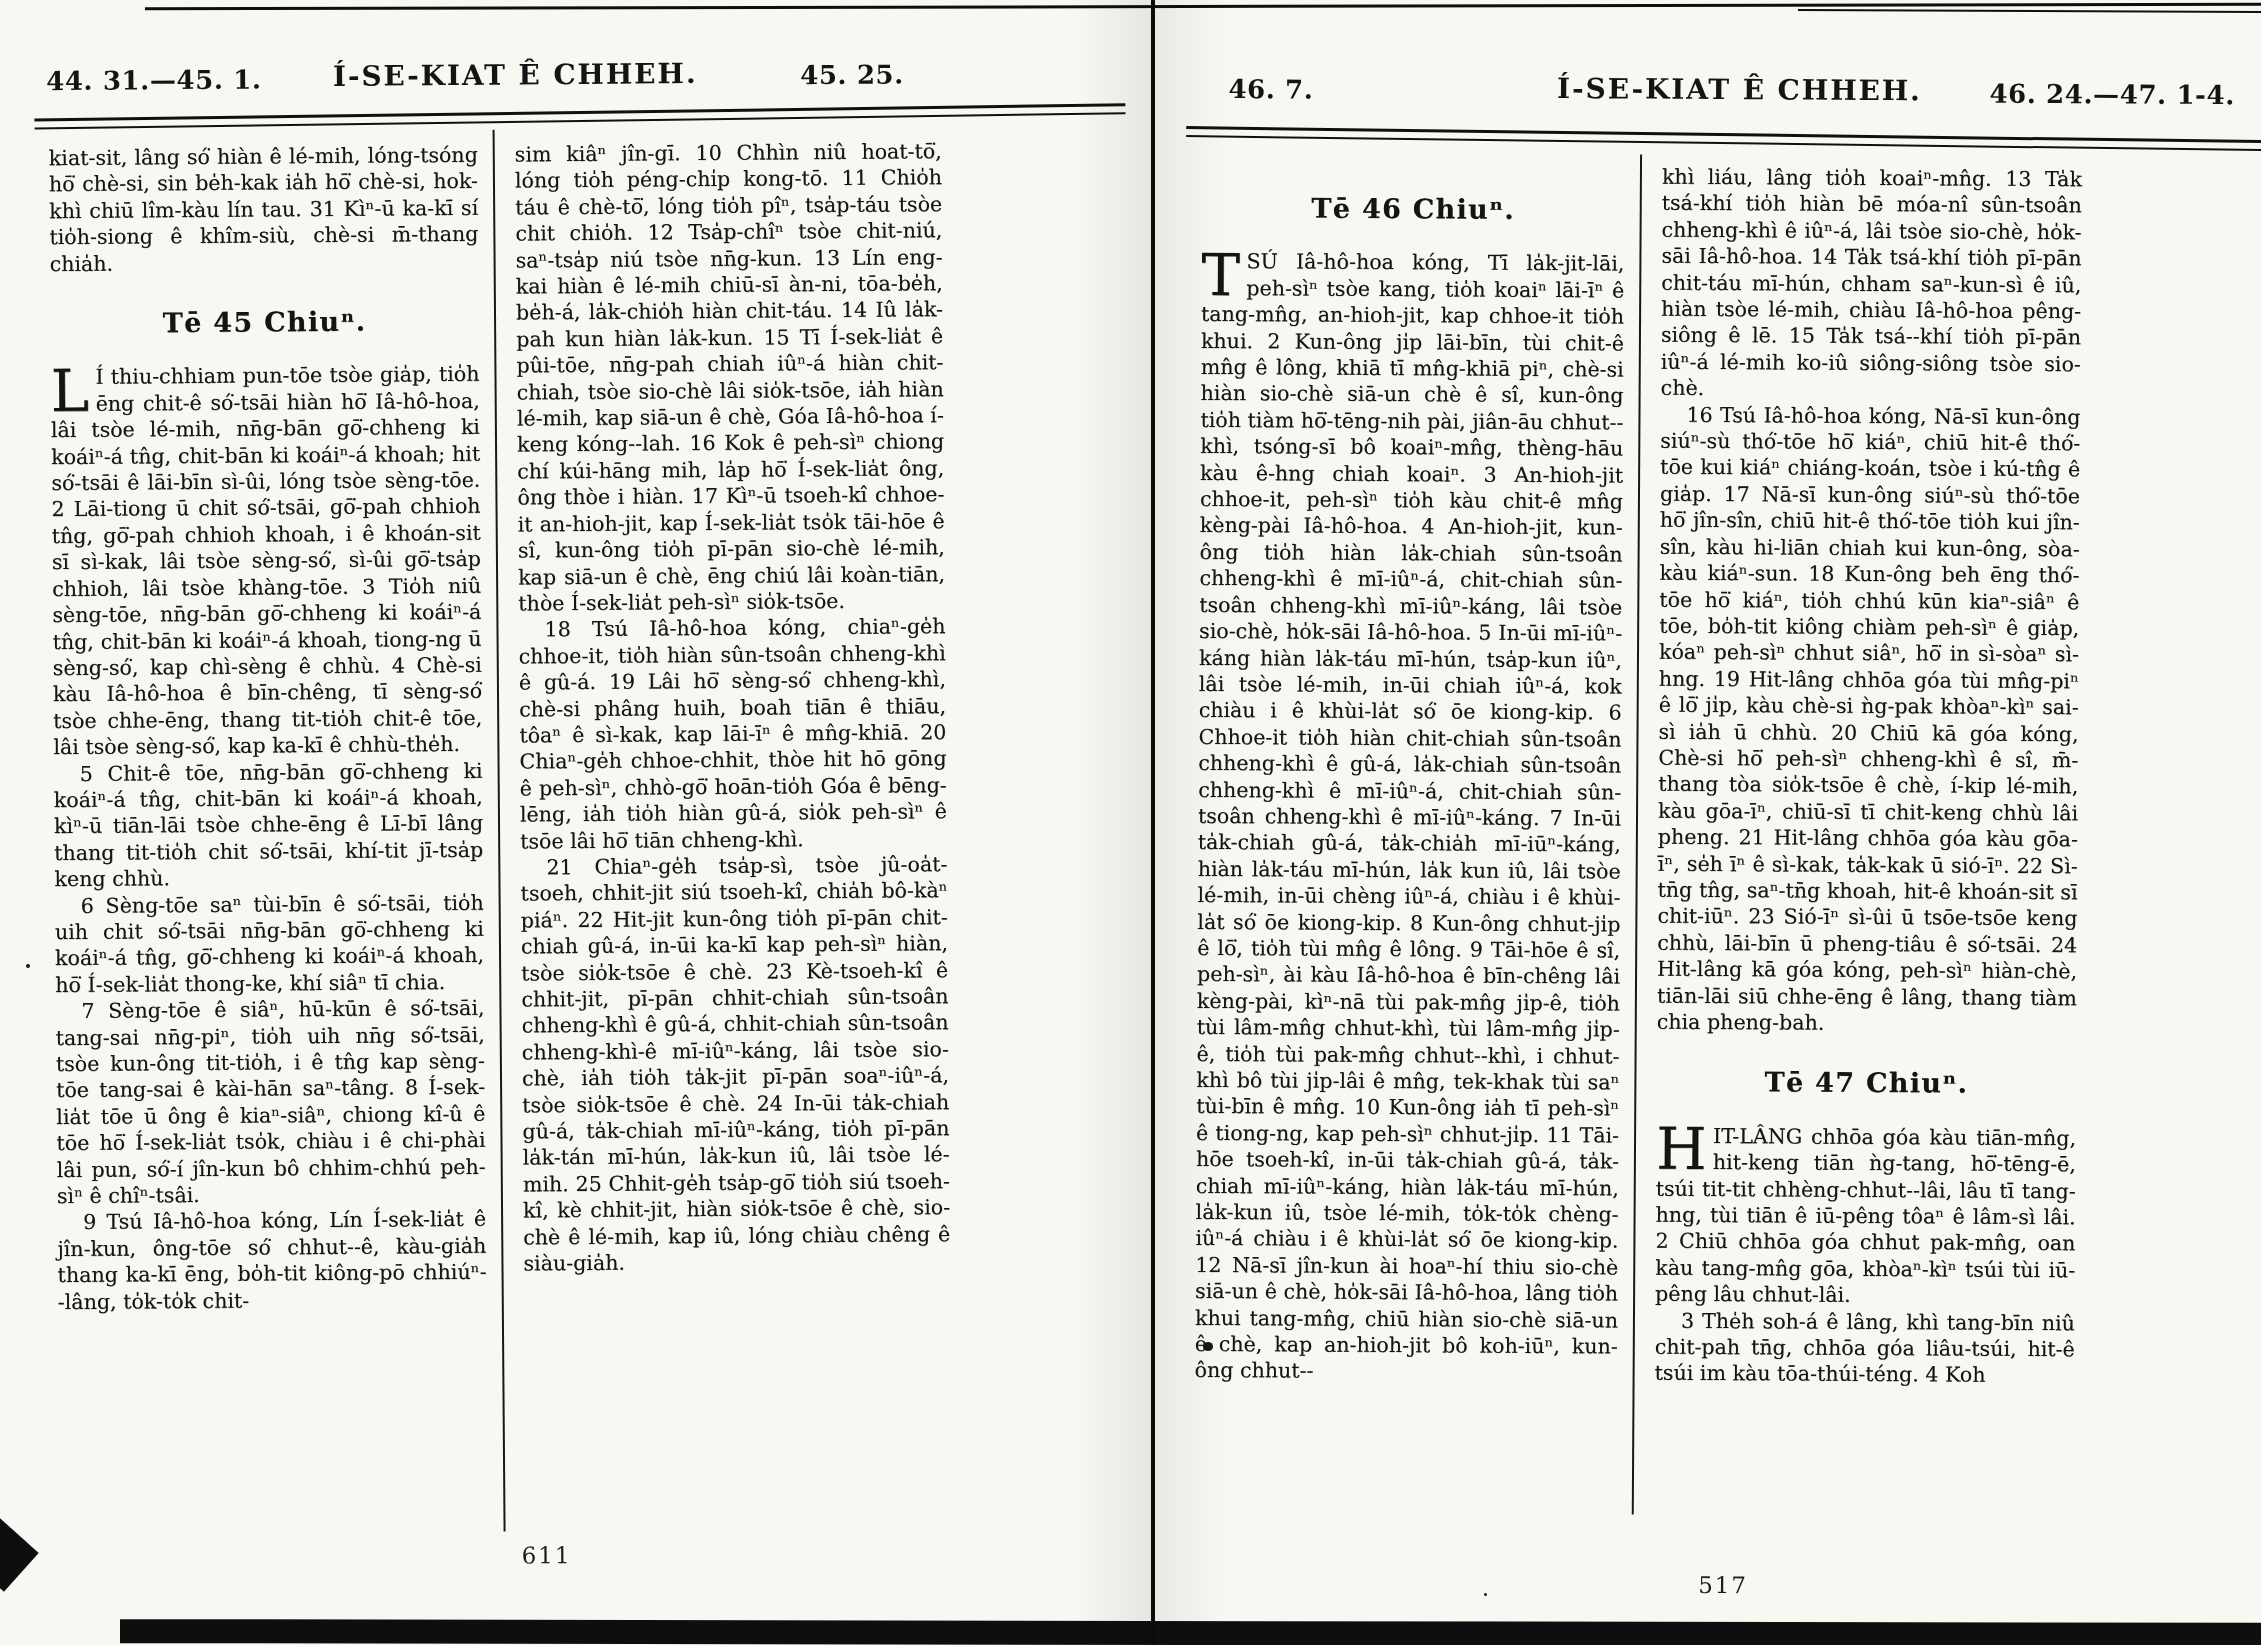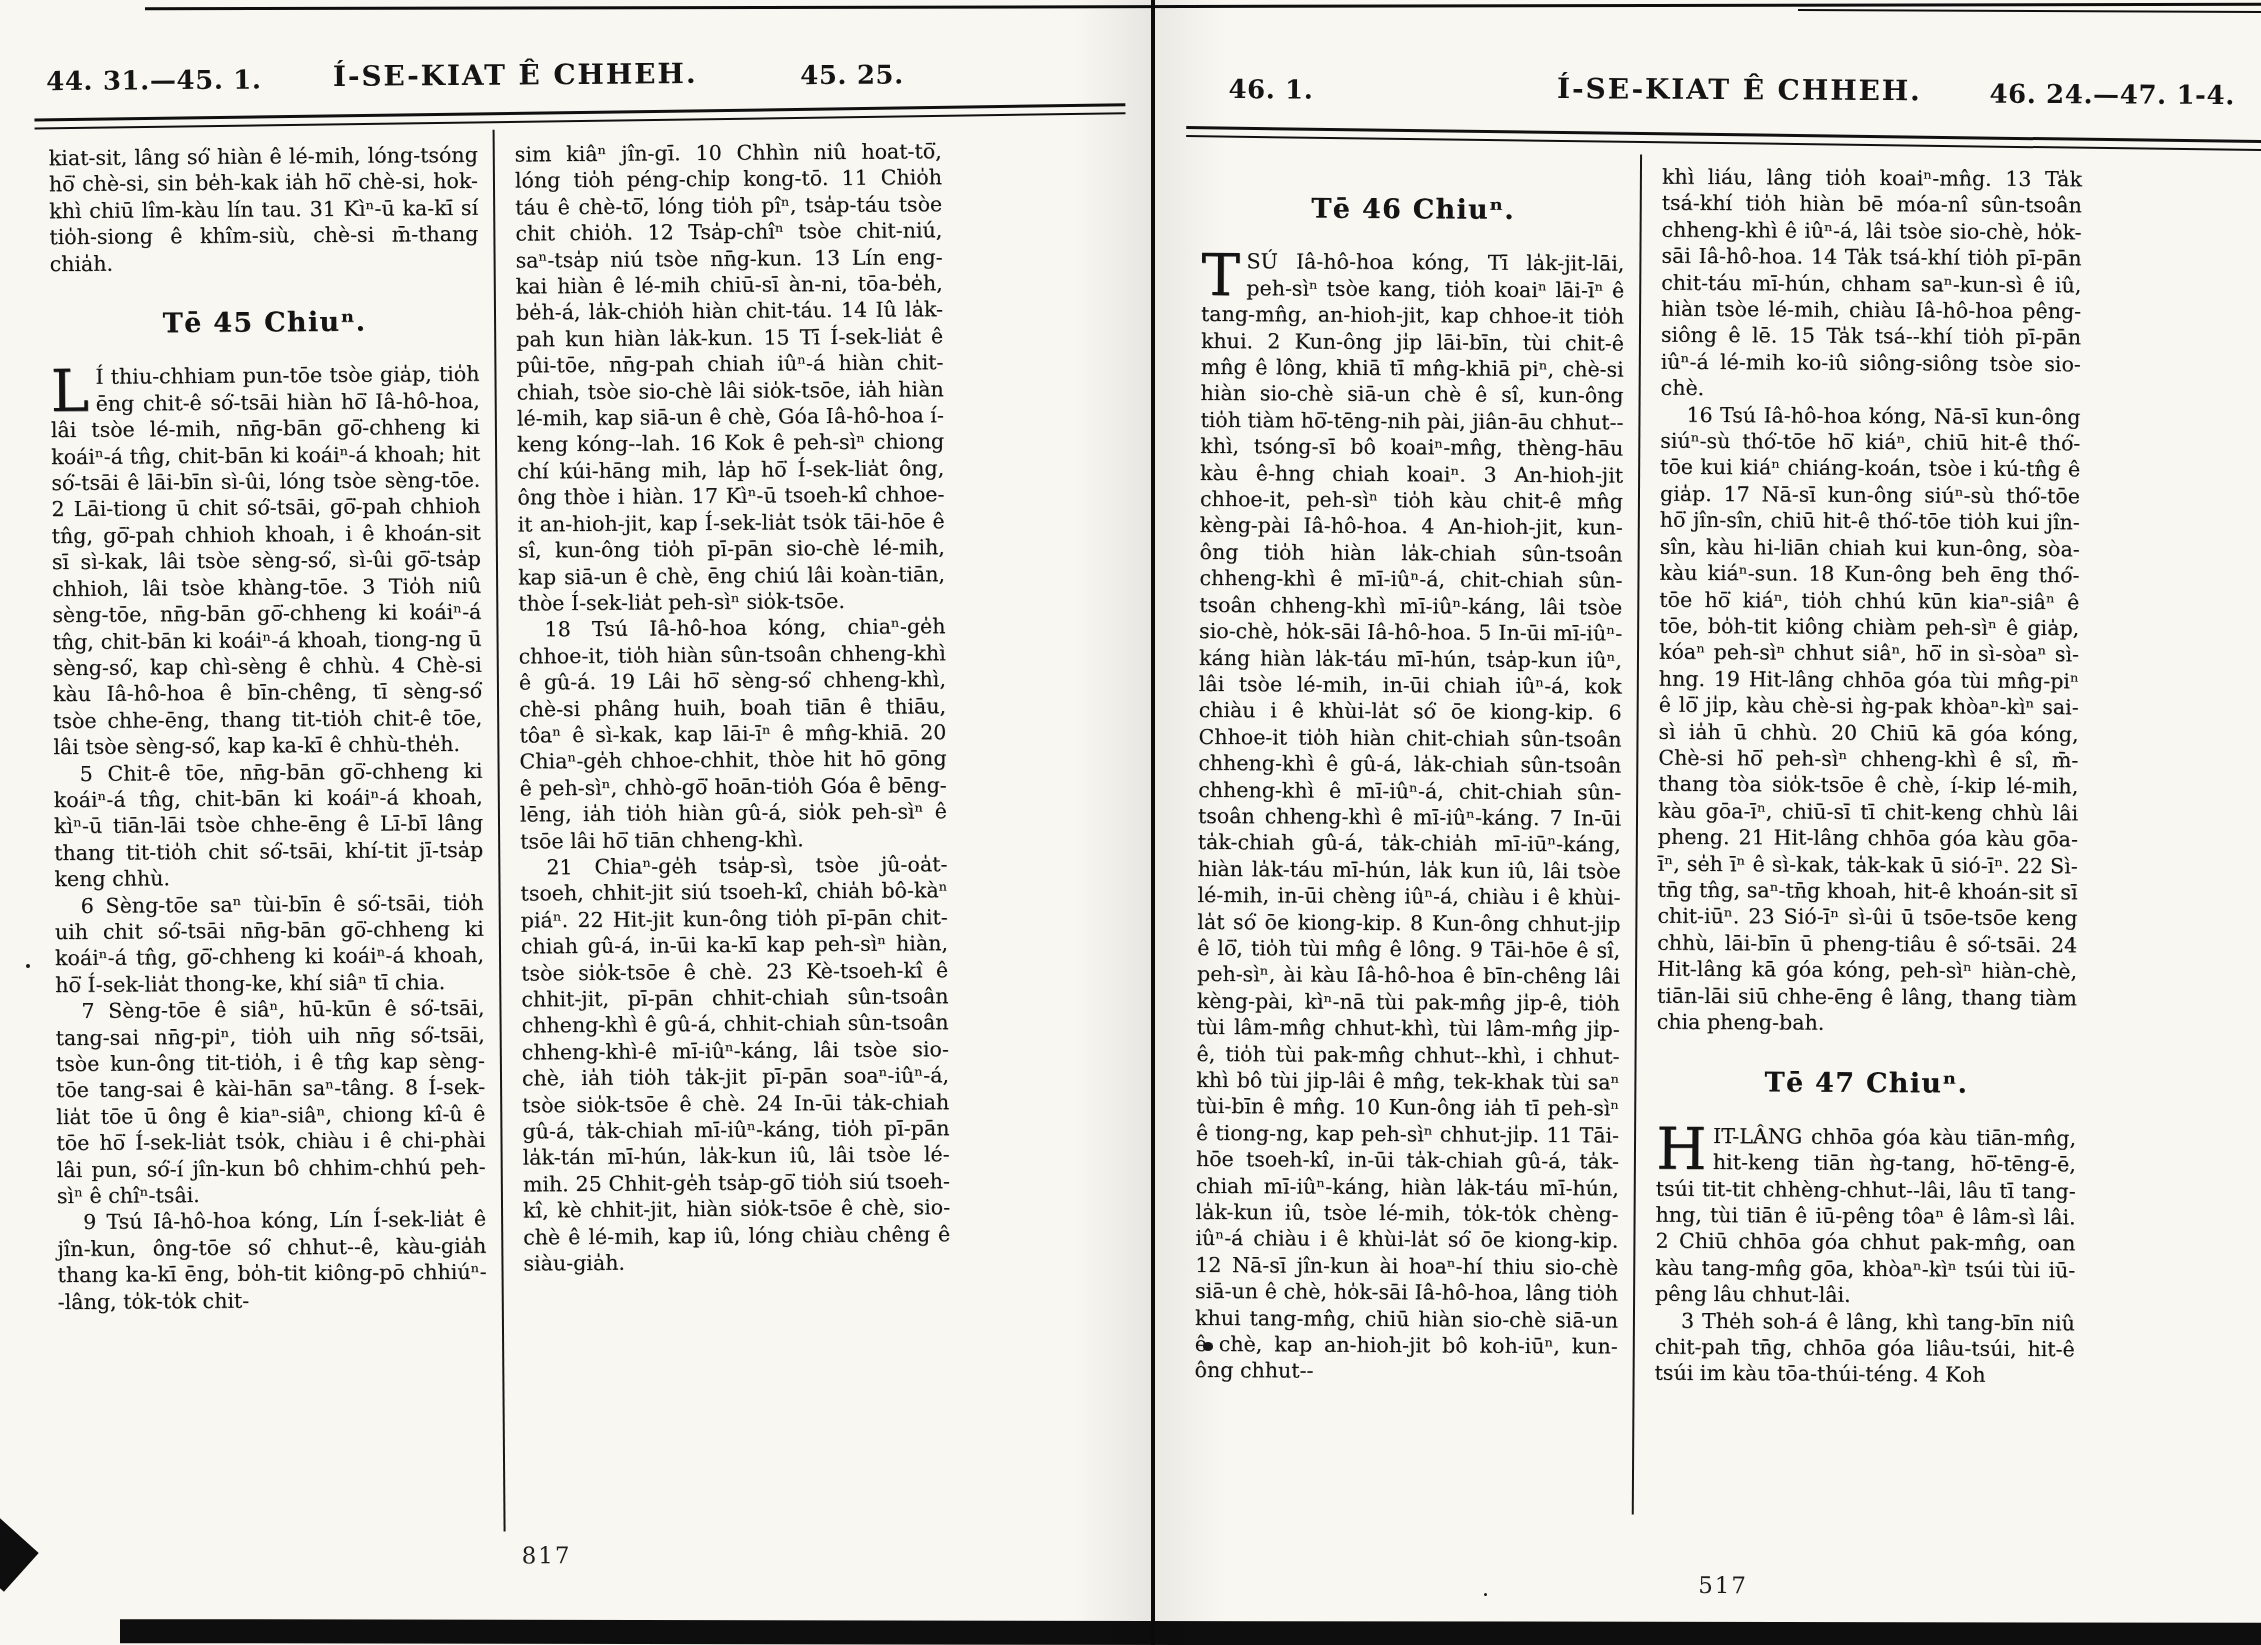--- a/index.html
+++ b/index.html
@@ -91,28 +91,28 @@
         <p class="para">6 Sèng-tōe saⁿ tùi-bīn ê só͘-tsāi, tio̍h uih chit só͘-tsāi nn̄g-bān gō͘-chheng ki koáiⁿ-á tn̂g, gō͘-chheng ki koáiⁿ-á khoah, hō͘ Í-sek-lia̍t thong-ke, khí siâⁿ tī chia.</p>
         <p class="para">7 Sèng-tōe ê siâⁿ, hū-kūn ê só͘-tsāi, tang-sai nn̄g-piⁿ, tio̍h uih nn̄g só͘-tsāi, tsòe kun-ông tit-tio̍h, i ê tn̂g kap sèng-tōe tang-sai ê kài-hān saⁿ-tâng. 8 Í-sek-lia̍t tōe ū ông ê kiaⁿ-siâⁿ, chiong kî-û ê tōe hō͘ Í-sek-lia̍t tso̍k, chiàu i ê chi-phài lâi pun, só͘-í jîn-kun bô chhim-chhú peh-sìⁿ ê chîⁿ-tsâi.</p>
         <p class="para">9 Tsú Iâ-hô-hoa kóng, Lín Í-sek-lia̍t ê jîn-kun, ông-tōe só͘ chhut--ê, kàu-gia̍h thang ka-kī ēng, bo̍h-tit kiông-pō chhiúⁿ--lâng, to̍k-to̍k chit-</p>
       </div>
     <div class="text-col" style="left:520px;top:141px;width:427px;">
         <p class="para cont">sim kiâⁿ jîn-gī. 10 Chhìn niû hoat-tō͘, lóng tio̍h péng-chi̍p kong-tō. 11 Chio̍h táu ê chè-tō͘, lóng tio̍h pîⁿ, tsa̍p-táu tsòe chit chio̍h. 12 Tsa̍p-chîⁿ tsòe chit-niú, saⁿ-tsa̍p niú tsòe nn̄g-kun. 13 Lín eng-kai hiàn ê lé-mih chiū-sī àn-ni, tōa-be̍h, be̍h-á, la̍k-chio̍h hiàn chit-táu. 14 Iû la̍k-pah kun hiàn la̍k-kun. 15 Tī Í-sek-lia̍t ê pûi-tōe, nn̄g-pah chiah iûⁿ-á hiàn chit-chiah, tsòe sio-chè lâi sio̍k-tsōe, ia̍h hiàn lé-mih, kap siā-un ê chè, Góa Iâ-hô-hoa í-keng kóng--lah. 16 Kok ê peh-sìⁿ chiong chí kúi-hāng mih, la̍p hō͘ Í-sek-lia̍t ông, ông thòe i hiàn. 17 Kìⁿ-ū tsoeh-kî chhoe-it an-hioh-jit, kap Í-sek-lia̍t tso̍k tāi-hōe ê sî, kun-ông tio̍h pī-pān sio-chè lé-mih, kap siā-un ê chè, ēng chiú lâi koàn-tiān, thòe Í-sek-lia̍t peh-sìⁿ sio̍k-tsōe.</p>
         <p class="para">18 Tsú Iâ-hô-hoa kóng, chiaⁿ-ge̍h chhoe-it, tio̍h hiàn sûn-tsoân chheng-khì ê gû-á. 19 Lâi hō͘ sèng-só͘ chheng-khì, chè-si phâng huih, boah tiān ê thiāu, tôaⁿ ê sì-kak, kap lāi-īⁿ ê mn̂g-khiā. 20 Chiaⁿ-ge̍h chhoe-chhit, thòe hit hō gōng ê peh-sìⁿ, chhò-gō͘ hoān-tio̍h Góa ê bēng-lēng, ia̍h tio̍h hiàn gû-á, sio̍k peh-sìⁿ ê tsōe lâi hō͘ tiān chheng-khì.</p>
         <p class="para">21 Chiaⁿ-ge̍h tsa̍p-sì, tsòe jû-oa̍t-tsoeh, chhit-jit siú tsoeh-kî, chia̍h bô-kàⁿ piáⁿ. 22 Hit-jit kun-ông tio̍h pī-pān chit-chiah gû-á, in-ūi ka-kī kap peh-sìⁿ hiàn, tsòe sio̍k-tsōe ê chè. 23 Kè-tsoeh-kî ê chhit-jit, pī-pān chhit-chiah sûn-tsoân chheng-khì ê gû-á, chhit-chiah sûn-tsoân chheng-khì-ê mī-iûⁿ-káng, lâi tsòe sio-chè, ia̍h tio̍h ta̍k-jit pī-pān soaⁿ-iûⁿ-á, tsòe sio̍k-tsōe ê chè. 24 In-ūi ta̍k-chiah gû-á, ta̍k-chiah mī-iûⁿ-káng, tio̍h pī-pān la̍k-tán mī-hún, la̍k-kun iû, lâi tsòe lé-mih. 25 Chhit-ge̍h tsa̍p-gō͘ tio̍h siú tsoeh-kî, kè chhit-jit, hiàn sio̍k-tsōe ê chè, sio-chè ê lé-mih, kap iû, lóng chiàu chêng ê siàu-gia̍h.</p>
       </div>
 
-    <div class="page-number" style="left:516px;top:1542px;">817</div>
+    <div class="page-number" style="left:516px;top:1542px;">611</div>
   </div>
 </div>
 
 <div class="page page-right">
   <div class="page-inner">
     <div class="running-header" style="left:70px;top:77px;width:1006px;">
-      <span class="rh-left">46. 1.</span>
+      <span class="rh-left">46. 7.</span>
       <span class="rh-center" style="left:511px;">Í-SE-KIAT Ê CHHEH.</span>
       <span class="rh-right" style="left:761px;">46. 24.—47. 1-4.</span>
     </div>
     <div class="double-rule" style="left:28px;top:133px;width:1075px;transform:rotate(0.4deg);"></div>
 
     <div class="col-divider" style="left:482px;top:155px;height:1360px;"></div>
 
     <div class="text-col" style="left:44px;top:164px;width:423px;">
         <div class="chapter-heading">Tē 46 Chiuⁿ.</div>
         <p class="para dropcap-para"><span class="dropcap">T</span>SÚ Iâ-hô-hoa kóng, Tī la̍k-jit-lāi, peh-sìⁿ tsòe kang, tio̍h koaiⁿ lāi-īⁿ ê tang-mn̂g, an-hioh-jit, kap chhoe-it tio̍h khui. 2 Kun-ông ji̍p lāi-bīn, tùi chit-ê mn̂g ê lông, khiā tī mn̂g-khiā piⁿ, chè-si hiàn sio-chè siā-un chè ê sî, kun-ông tio̍h tiàm hō͘-tēng-nih pài, jiân-āu chhut--khì, tsóng-sī bô koaiⁿ-mn̂g, thèng-hāu kàu ê-hng chiah koaiⁿ. 3 An-hioh-jit chhoe-it, peh-sìⁿ tio̍h kàu chit-ê mn̂g kèng-pài Iâ-hô-hoa. 4 An-hioh-jit, kun-ông tio̍h hiàn la̍k-chiah sûn-tsoân chheng-khì ê mī-iûⁿ-á, chit-chiah sûn-tsoân chheng-khì mī-iûⁿ-káng, lâi tsòe sio-chè, ho̍k-sāi Iâ-hô-hoa. 5 In-ūi mī-iûⁿ-káng hiàn la̍k-táu mī-hún, tsa̍p-kun iûⁿ, lâi tsòe lé-mih, in-ūi chiah iûⁿ-á, kok chiàu i ê khùi-la̍t só͘ ōe kiong-kip. 6 Chhoe-it tio̍h hiàn chit-chiah sûn-tsoân chheng-khì ê gû-á, la̍k-chiah sûn-tsoân chheng-khì ê mī-iûⁿ-á, chit-chiah sûn-tsoân chheng-khì ê mī-iûⁿ-káng. 7 In-ūi ta̍k-chiah gû-á, ta̍k-chia̍h mī-iūⁿ-káng, hiàn la̍k-táu mī-hún, la̍k kun iû, lâi tsòe lé-mih, in-ūi chèng iûⁿ-á, chiàu i ê khùi-la̍t só͘ ōe kiong-kip. 8 Kun-ông chhut-ji̍p ê lō͘, tio̍h tùi mn̂g ê lông. 9 Tāi-hōe ê sî, peh-sìⁿ, ài kàu Iâ-hô-hoa ê bīn-chêng lâi kèng-pài, kìⁿ-nā tùi pak-mn̂g ji̍p-ê, tio̍h tùi lâm-mn̂g chhut-khì, tùi lâm-mn̂g ji̍p-ê, tio̍h tùi pak-mn̂g chhut--khì, i chhut-khì bô tùi ji̍p-lâi ê mn̂g, tek-khak tùi saⁿ tùi-bīn ê mn̂g. 10 Kun-ông ia̍h tī peh-sìⁿ ê tiong-ng, kap peh-sìⁿ chhut-ji̍p. 11 Tāi-hōe tsoeh-kî, in-ūi ta̍k-chiah gû-á, ta̍k-chiah mī-iûⁿ-káng, hiàn la̍k-táu mī-hún, la̍k-kun iû, tsòe lé-mih, to̍k-to̍k chèng-iûⁿ-á chiàu i ê khùi-la̍t só͘ ōe kiong-kip. 12 Nā-sī jîn-kun ài hoaⁿ-hí thiu sio-chè siā-un ê chè, ho̍k-sāi Iâ-hô-hoa, lâng tio̍h khui tang-mn̂g, chiū hiàn sio-chè siā-un ê chè, kap an-hioh-jit bô koh-iūⁿ, kun-ông chhut--</p>

